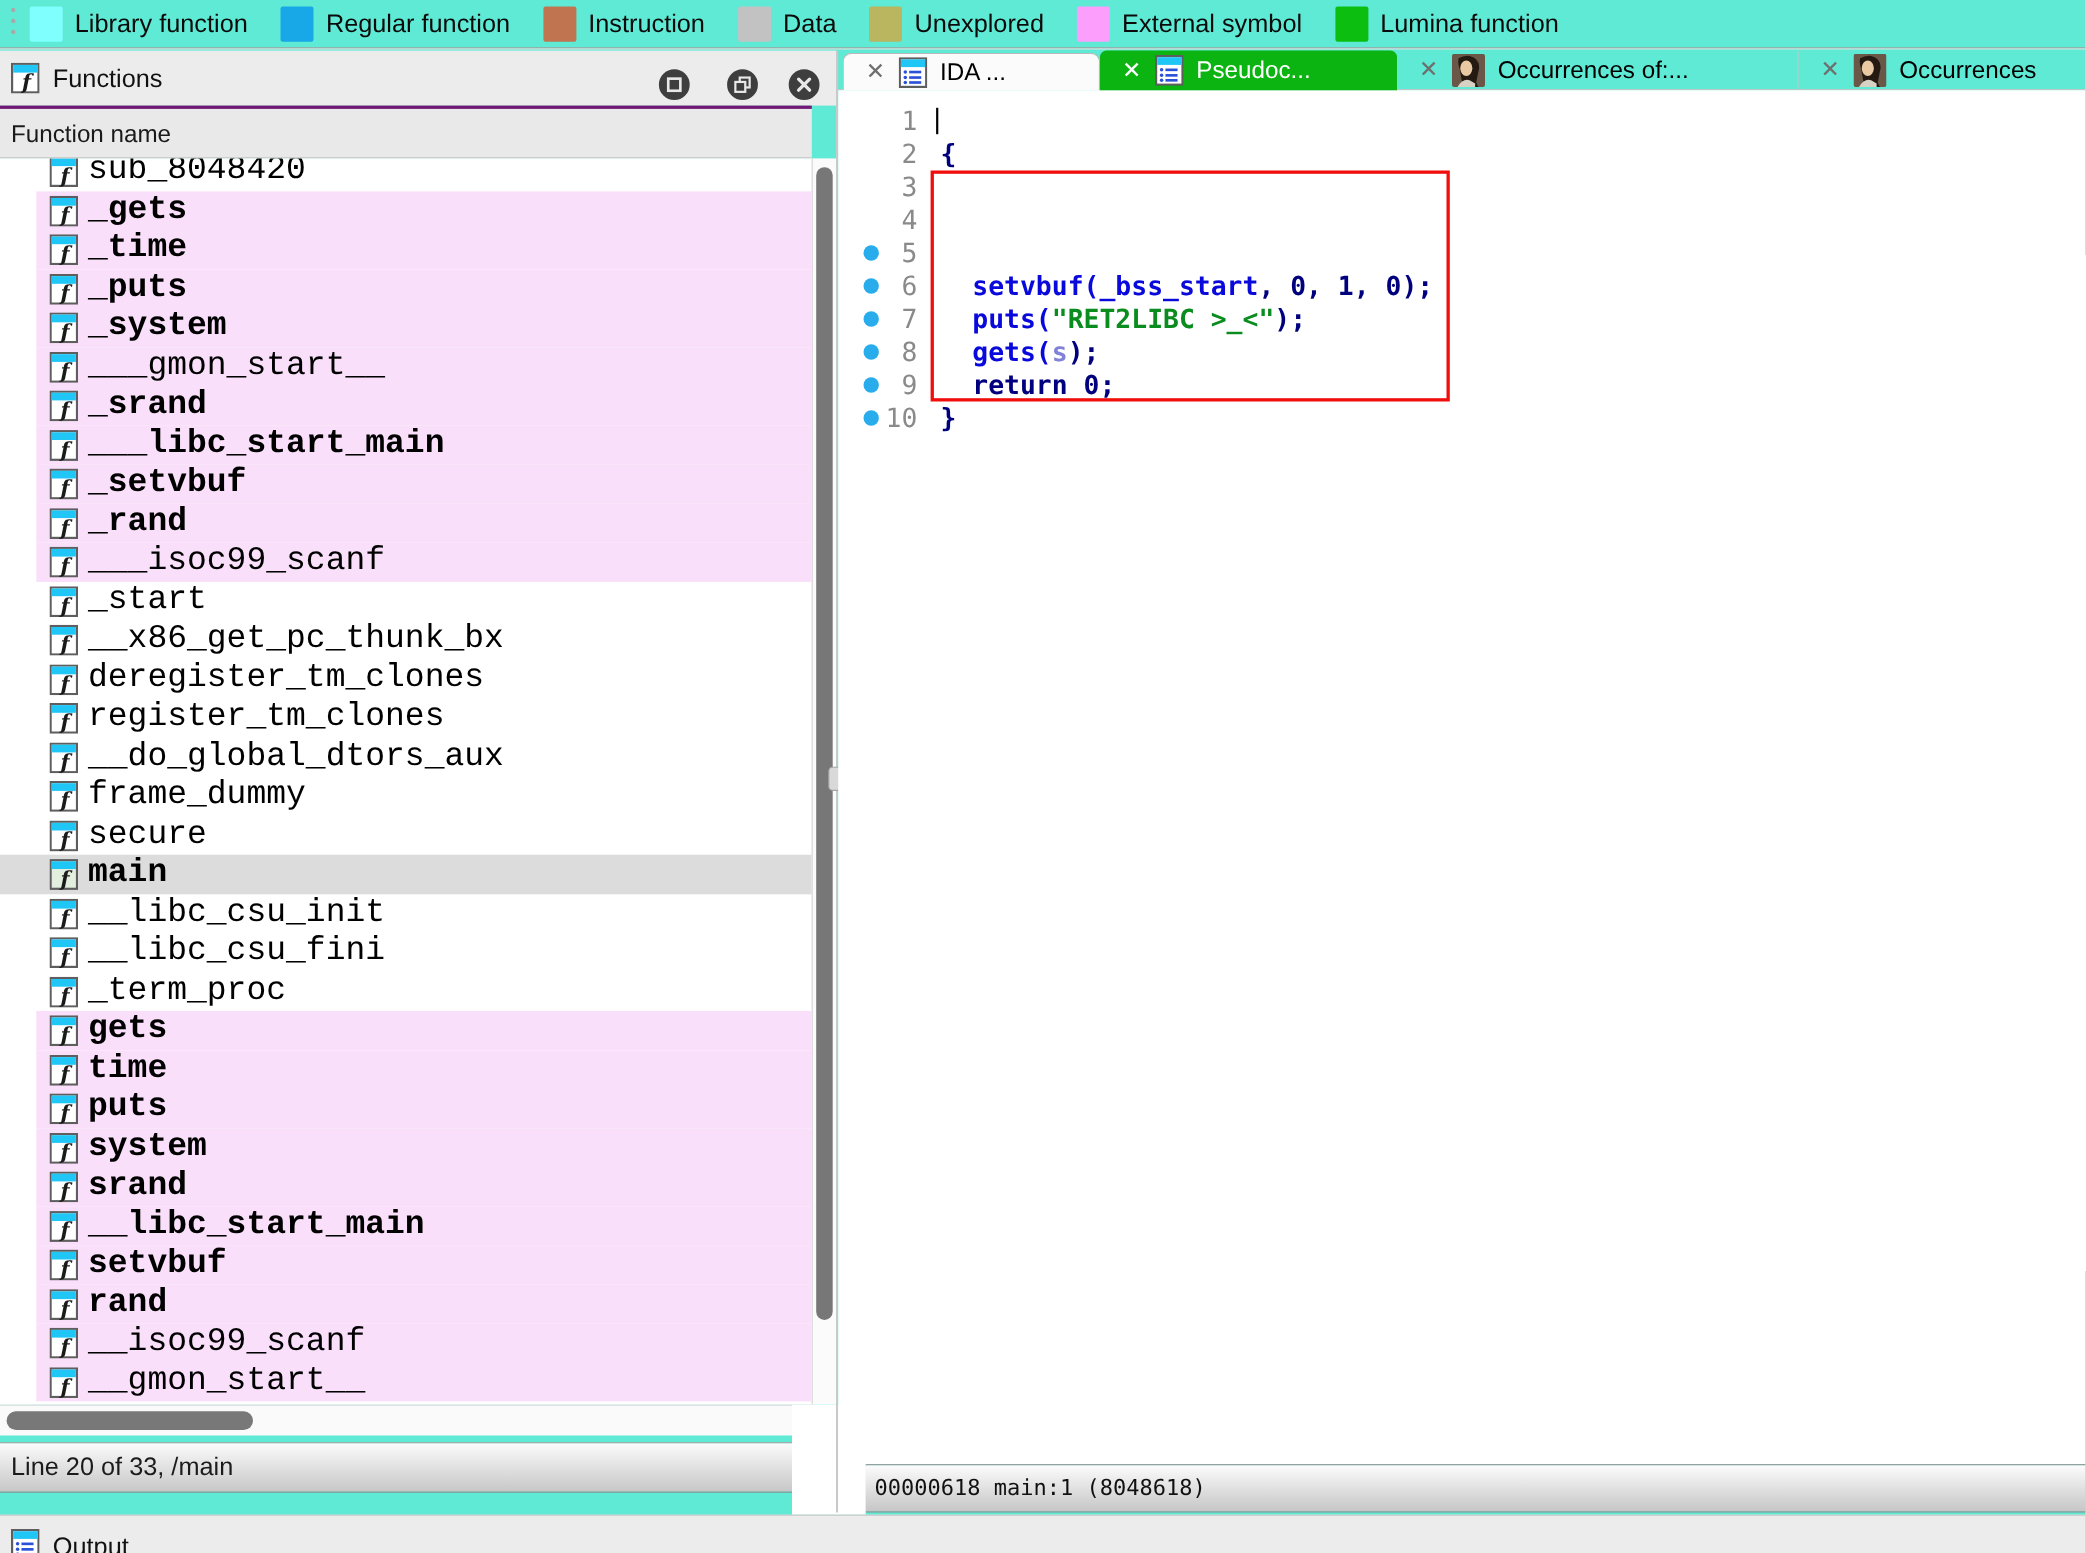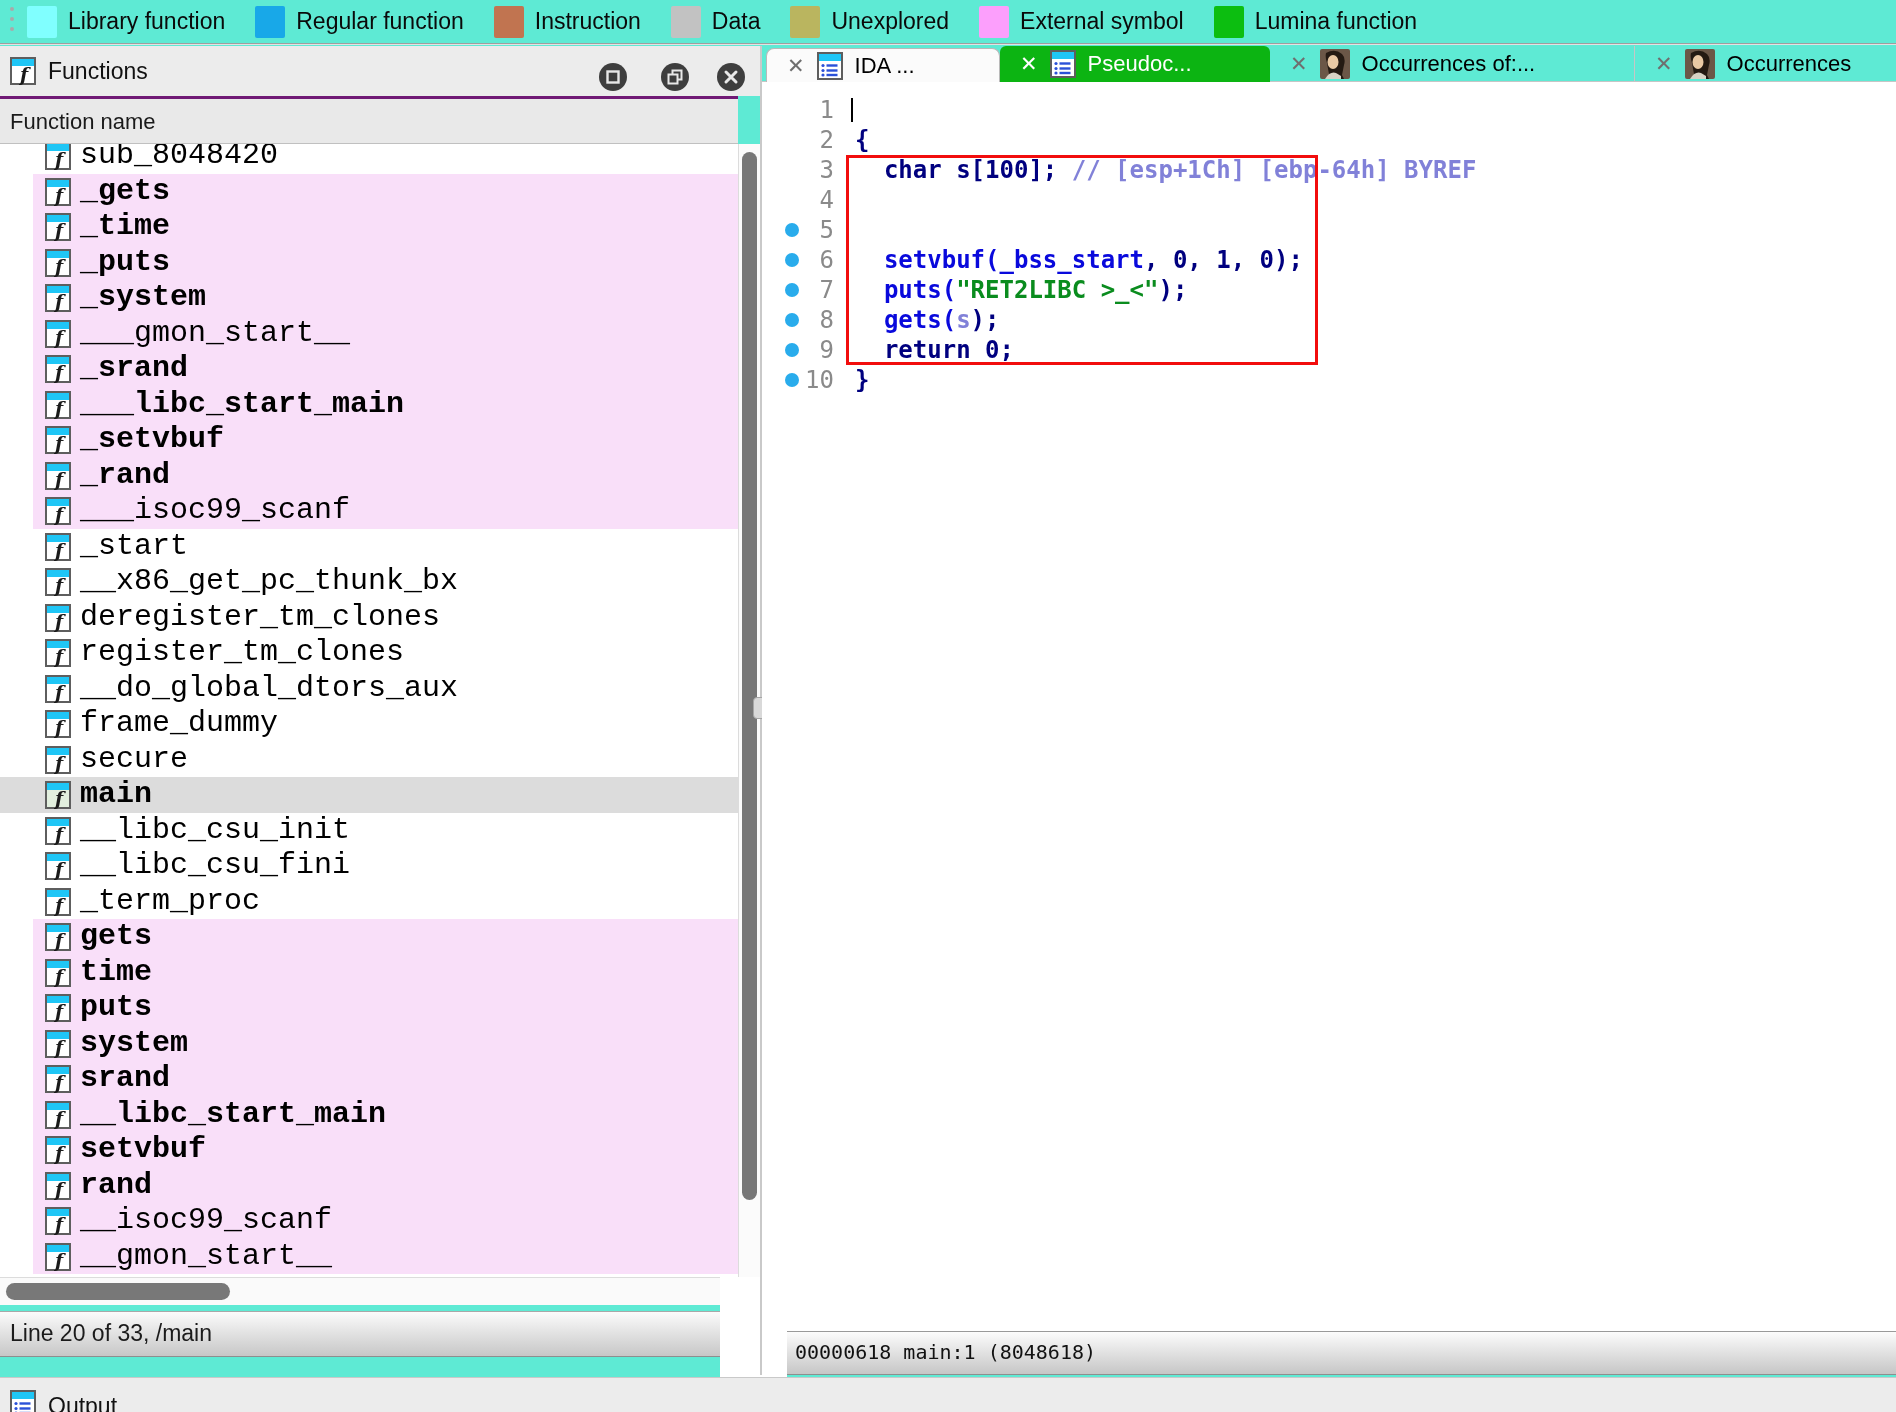--- a/index.html
+++ b/index.html
@@ -525,21 +525,20 @@
       <div class="caret"></div>
     <div class="cline" style="top: 13px;">
           <span class="lnum">1</span>
         </div>
         <div class="cline" style="top: 43px;">
           <span class="lnum">2</span>
           <span class="ltext"><span class="seg-k">{</span></span>
         </div>
         <div class="cline" style="top: 73px;">
           <span class="lnum">3</span>
-          <span class="ltext"><span class="seg-k">  char s[100]; </span><span class="seg-c">// [esp+1Ch] [ebp-64h] BYREF</span></span>
         </div>
         <div class="cline" style="top: 103px;">
           <span class="lnum">4</span>
         </div>
         <div class="cline" style="top: 133px;">
           <span class="bpdot"></span>
           <span class="lnum">5</span>
         </div>
         <div class="cline" style="top: 163px;">
           <span class="bpdot"></span>

